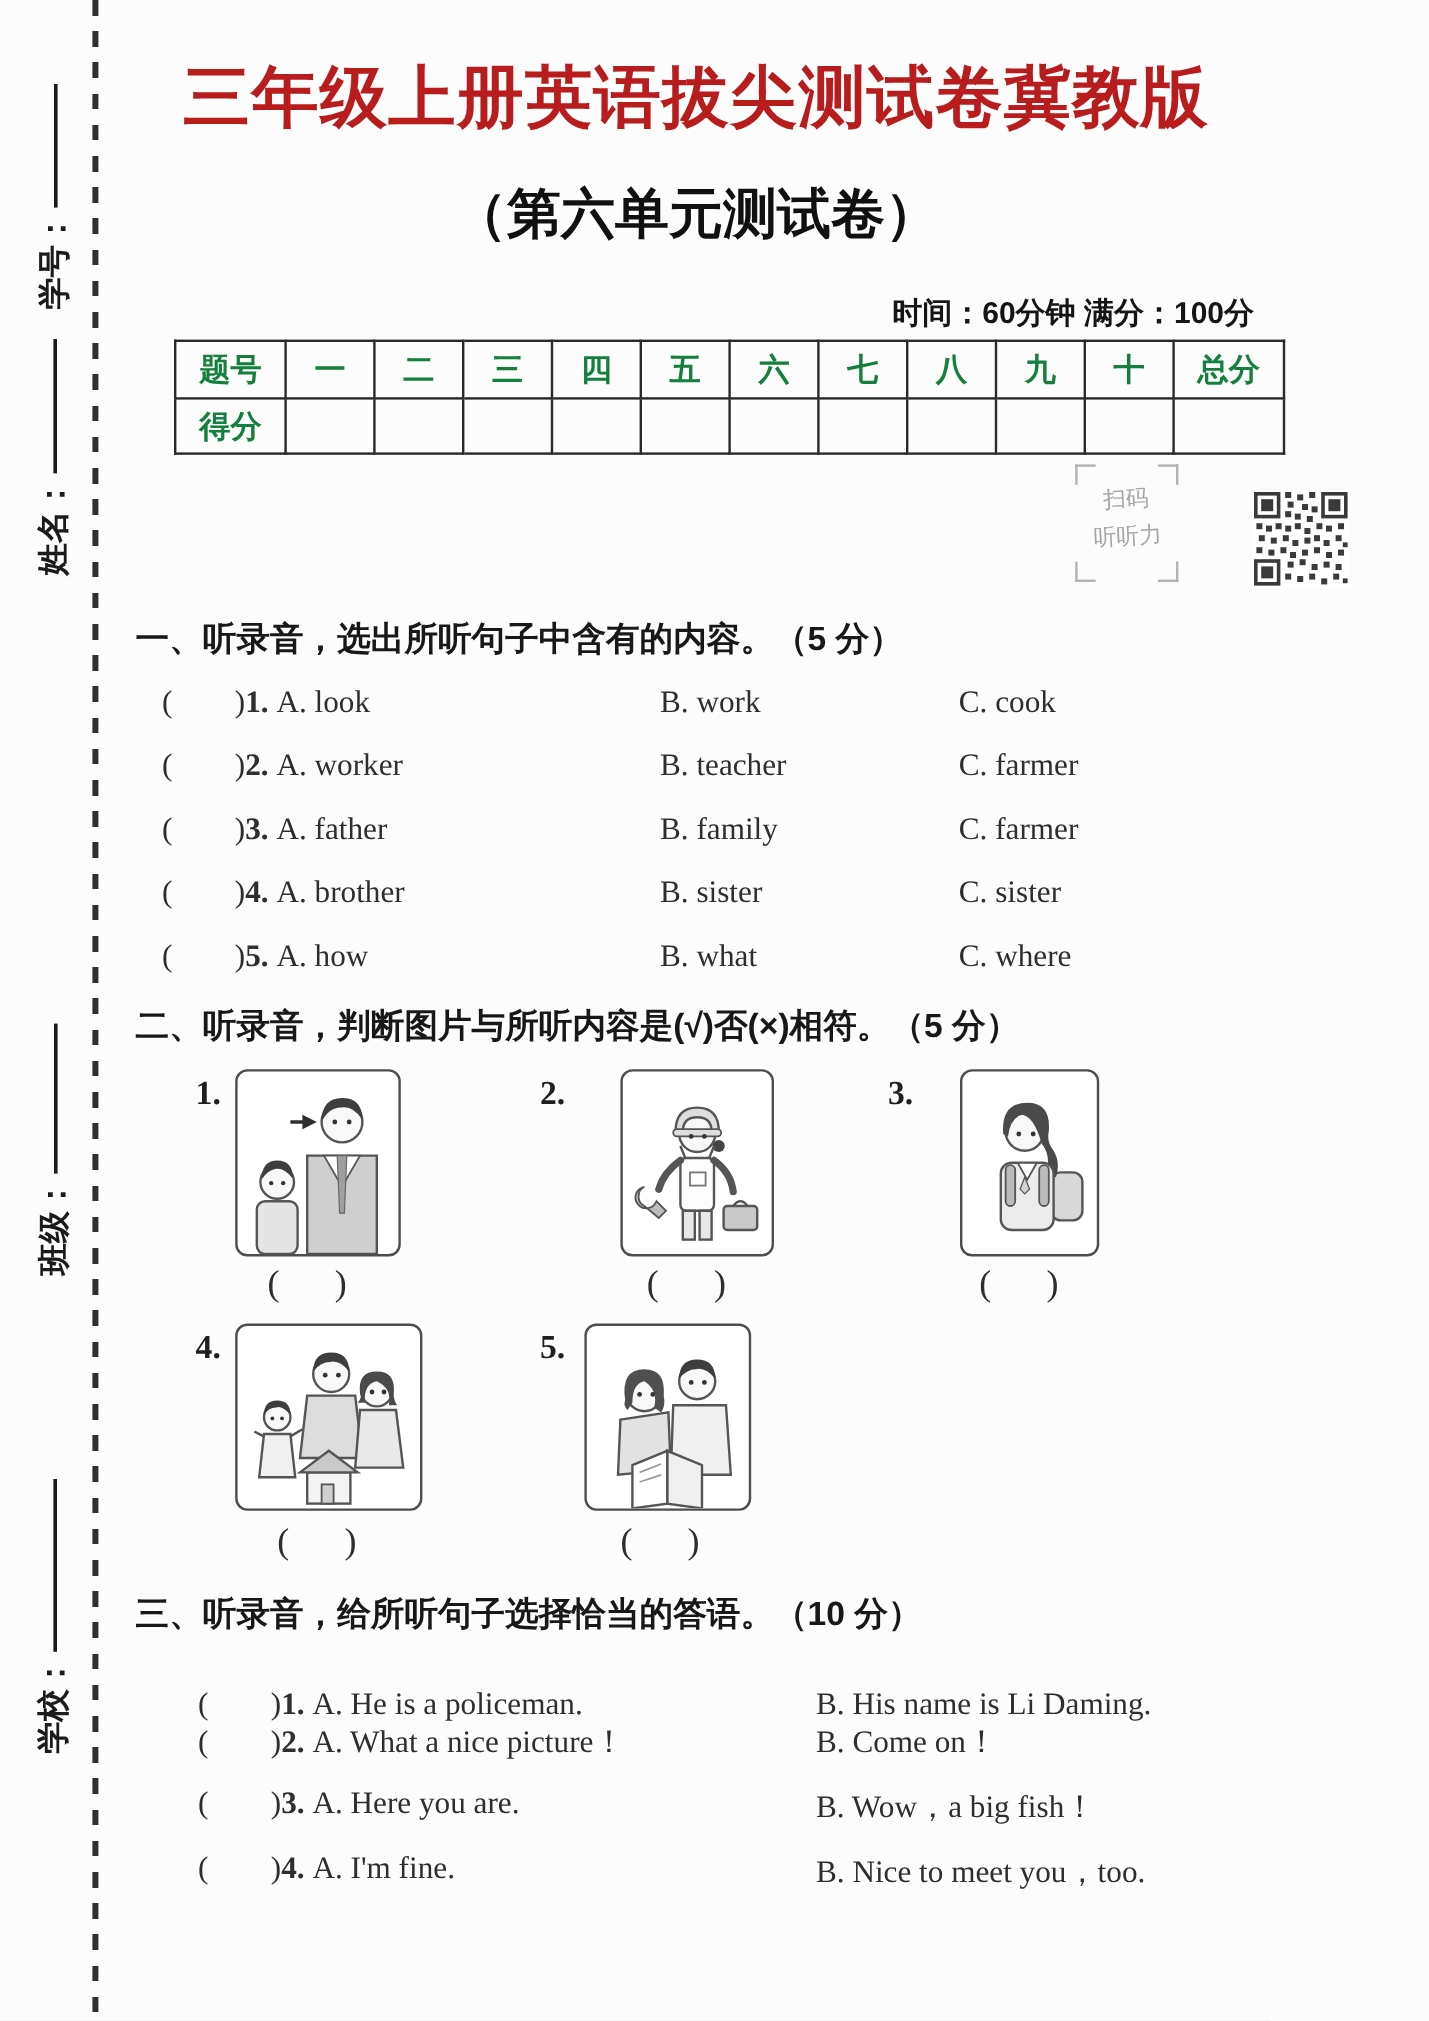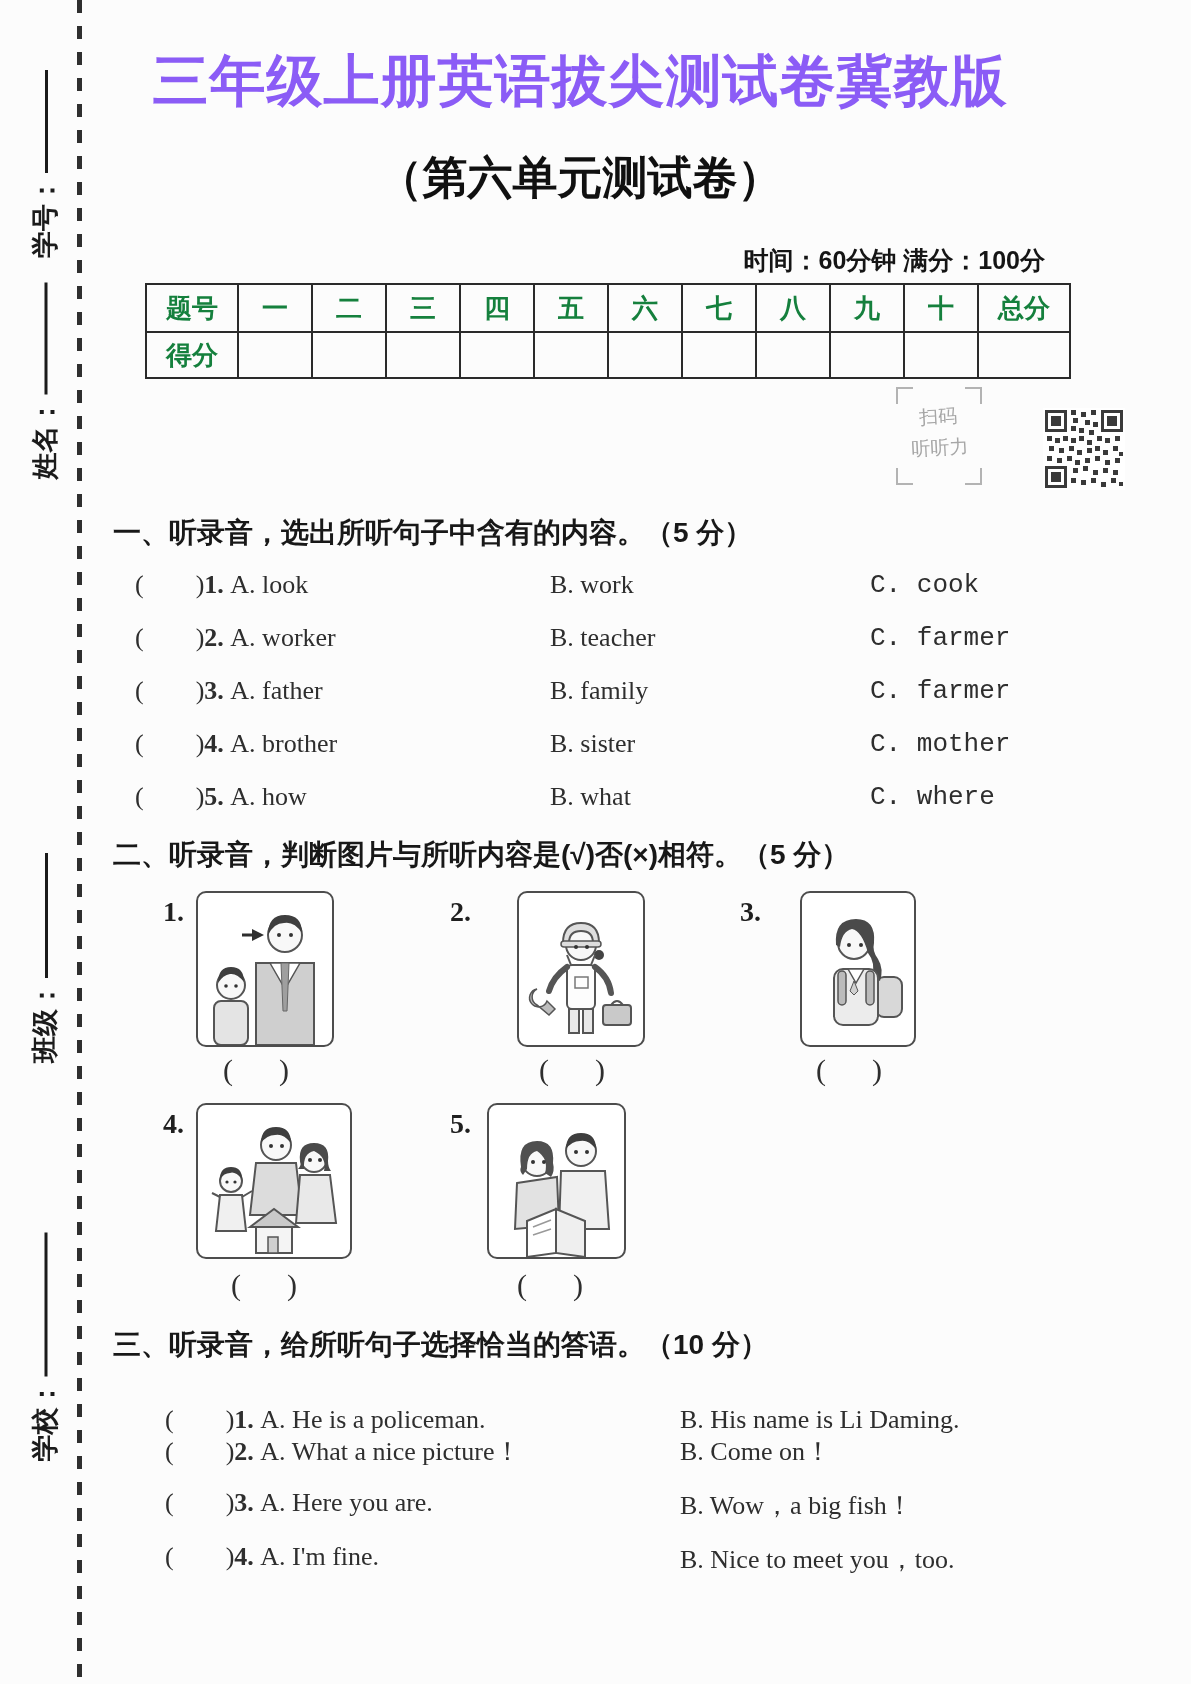--- a/index.html
+++ b/index.html
@@ -13,21 +13,21 @@
     background:repeating-linear-gradient(180deg,#2f2f2f 0 13px,transparent 13px 26px);}
   .vfield{position:absolute;height:40px;display:flex;align-items:center;
     transform:rotate(-90deg);font-size:27px;font-weight:700;color:#1b1b1b;white-space:nowrap;}
   .vfield .vline{flex:1;border-bottom:3px solid #1b1b1b;height:2px;margin-left:4px;}
   .vf1{left:-49px;top:144px;width:188px;}
   .vf2{left:-54px;top:361px;width:197px;}
   .vf3{left:-60px;top:938px;width:210px;}
   .vf4{left:-70px;top:1327px;width:229px;}
 
   .title{position:absolute;left:110px;top:44px;width:940px;text-align:center;
-    font-size:56px;font-weight:900;letter-spacing:1px;color:#8b5cf6;}
+    font-size:56px;font-weight:900;letter-spacing:1px;color:#b91c1c;}
   .subtitle{position:absolute;left:110px;top:148px;width:940px;text-align:center;
     font-size:45px;font-weight:900;color:#101010;}
   .info-line{position:absolute;left:110px;top:244px;width:935px;text-align:right;
     font-size:25px;font-weight:700;color:#151515;}
 
   table.score{position:absolute;left:145px;top:283px;width:900px;
     border-collapse:collapse;table-layout:fixed;}
   table.score td{border:2px solid #2a2a2a;text-align:center;vertical-align:middle;
     font-size:26px;font-weight:700;color:#15803d;padding:0;}
   table.score tr:nth-child(1) td{height:46px;}
@@ -47,21 +47,21 @@
 
   .sec-title{position:absolute;left:113px;width:1000px;font-size:28px;font-weight:800;
     color:#181818;white-space:nowrap;}
   .st1{top:514px;} .st2{top:836px;} .st3{top:1326px;}
 
   .opt{position:absolute;font-family:"Liberation Serif",serif;font-size:26px;
     color:#2e2e2e;white-space:nowrap;}
   .opt b{font-weight:700;}
   .br-gap{display:inline-block;width:52px;}
   .s1r1{top:570px;} .s1r2{top:623px;} .s1r3{top:676px;} .s1r4{top:729px;} .s1r5{top:782px;}
-  .colA{left:135px;} .colB{left:550px;} .colC{left:870px;font-family:Liberation Mono, monospace;}
+  .colA{left:135px;} .colB{left:550px;} .colC{left:799px;}
   .s3r1{top:1380px;margin-top:25px;} .s3r2{top:1434px;} .s3r3{top:1488px;} .s3r4{top:1542px;text-align:center;}
   .colA3{left:165px;} .colB3{left:680px;}
 
   .pic-label{position:absolute;font-family:"Liberation Serif",serif;font-weight:700;
     font-size:28px;color:#1f1f1f;}
   .pic-card{position:absolute;border:2px solid #4d4d4d;border-radius:10px;background:#fff;
     overflow:hidden;}
   .pic-card svg{display:block;width:100%;height:100%;}
   .pic-bracket{position:absolute;font-family:"Liberation Serif",serif;font-size:30px;color:#2e2e2e;}
   .pic-gap{display:inline-block;width:46px;}
@@ -206,21 +206,21 @@
   <div class="opt colA s1r2"><span>(</span><span class="br-gap"></span><span>)</span><b>2.</b>&nbsp;<span>A. worker</span></div>
   <div class="opt colB s1r2">B. teacher</div>
   <div class="opt colC s1r2">C. farmer</div>
 
   <div class="opt colA s1r3"><span>(</span><span class="br-gap"></span><span>)</span><b>3.</b>&nbsp;<span>A. father</span></div>
   <div class="opt colB s1r3">B. family</div>
   <div class="opt colC s1r3">C. farmer</div>
 
   <div class="opt colA s1r4"><span>(</span><span class="br-gap"></span><span>)</span><b>4.</b>&nbsp;<span>A. brother</span></div>
   <div class="opt colB s1r4">B. sister</div>
-  <div class="opt colC s1r4">C. mother</div>
+  <div class="opt colC s1r4">C. sister</div>
 
   <div class="opt colA s1r5"><span>(</span><span class="br-gap"></span><span>)</span><b>5.</b>&nbsp;<span>A. how</span></div>
   <div class="opt colB s1r5">B. what</div>
   <div class="opt colC s1r5">C. where</div>
 
   <div class="sec-title st2">二、听录音，判断图片与所听内容是(√)否(×)相符。（5 分）</div>
 
   <div class="pic-label" style="left:163px;top:896px;">1.</div>
   <div class="pic-card" style="left:196px;top:891px;width:134px;height:152px;">
     <svg viewBox="0 0 134 152">

